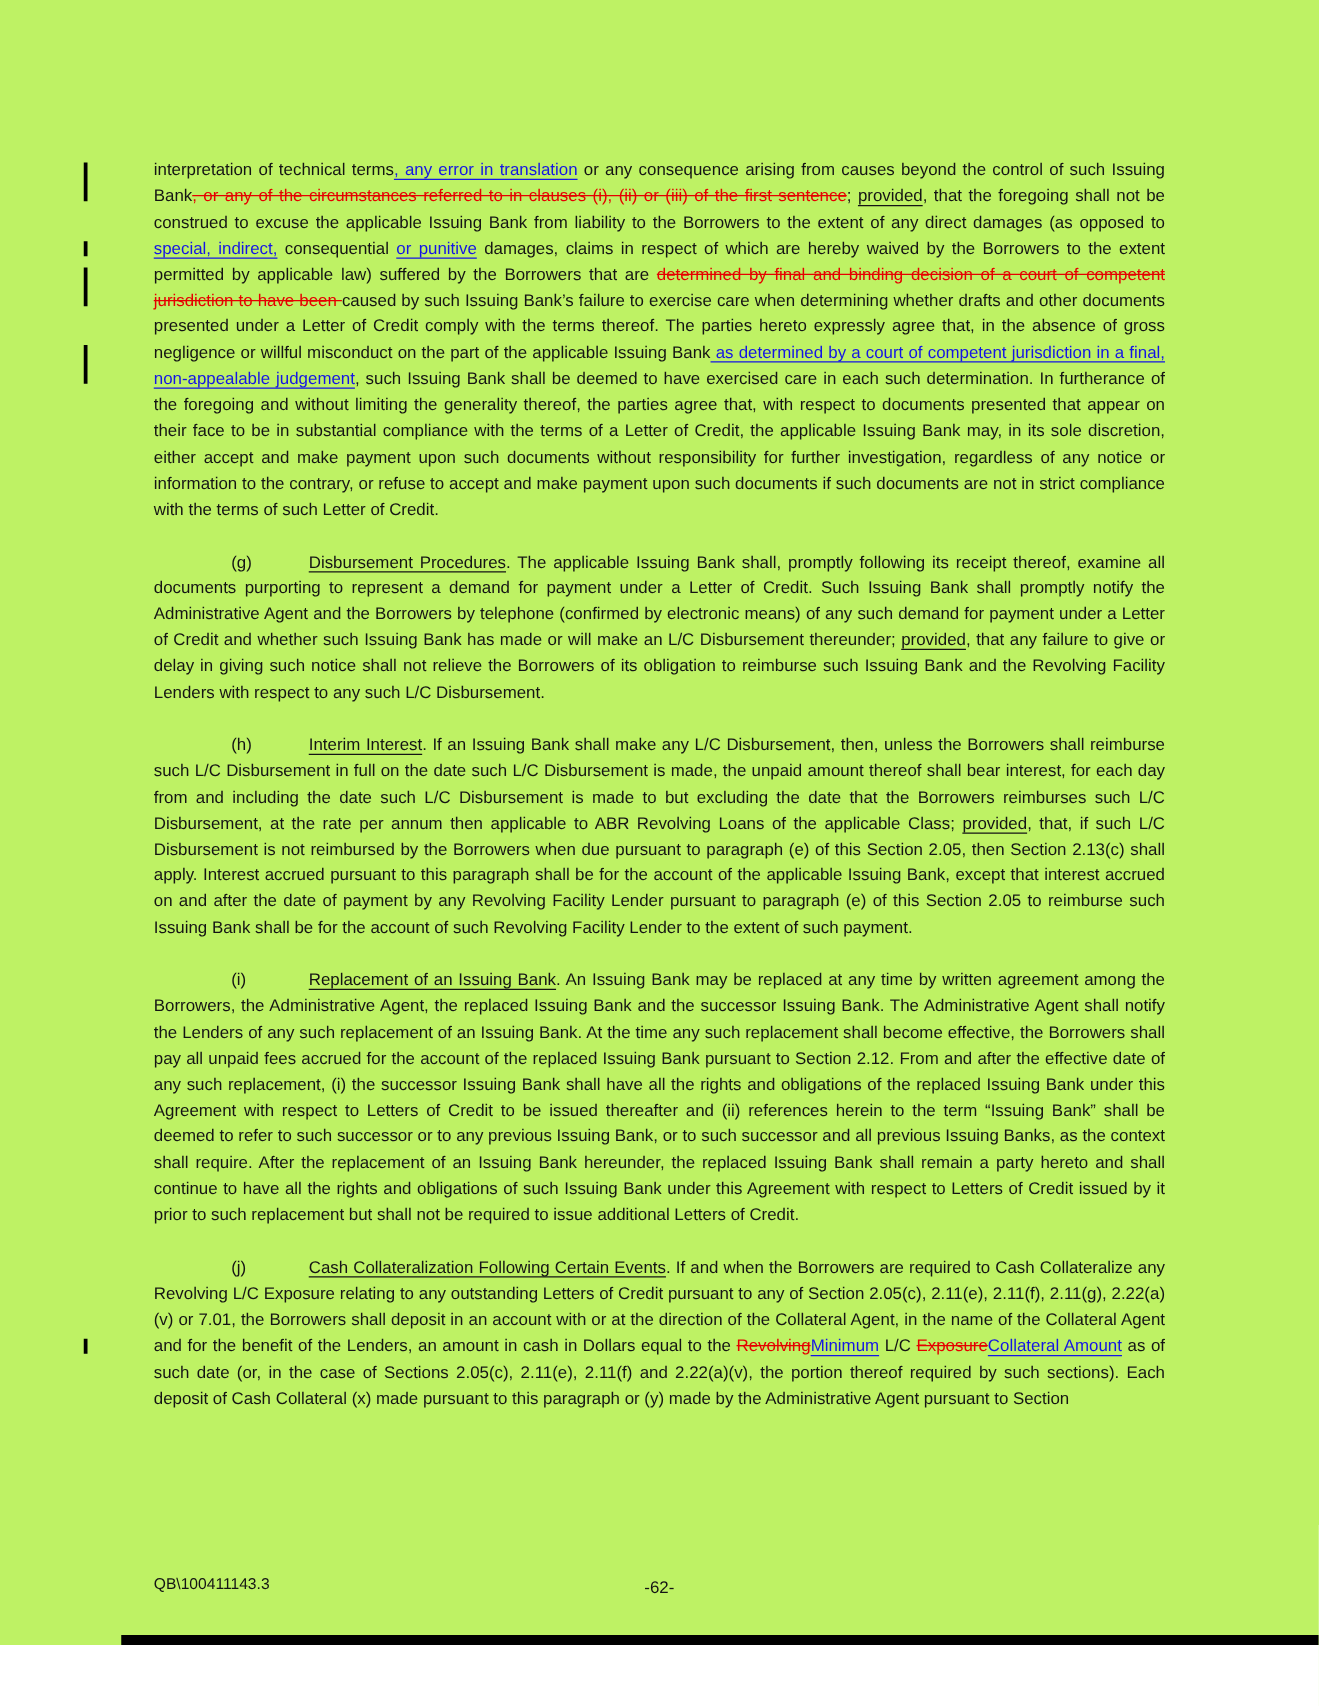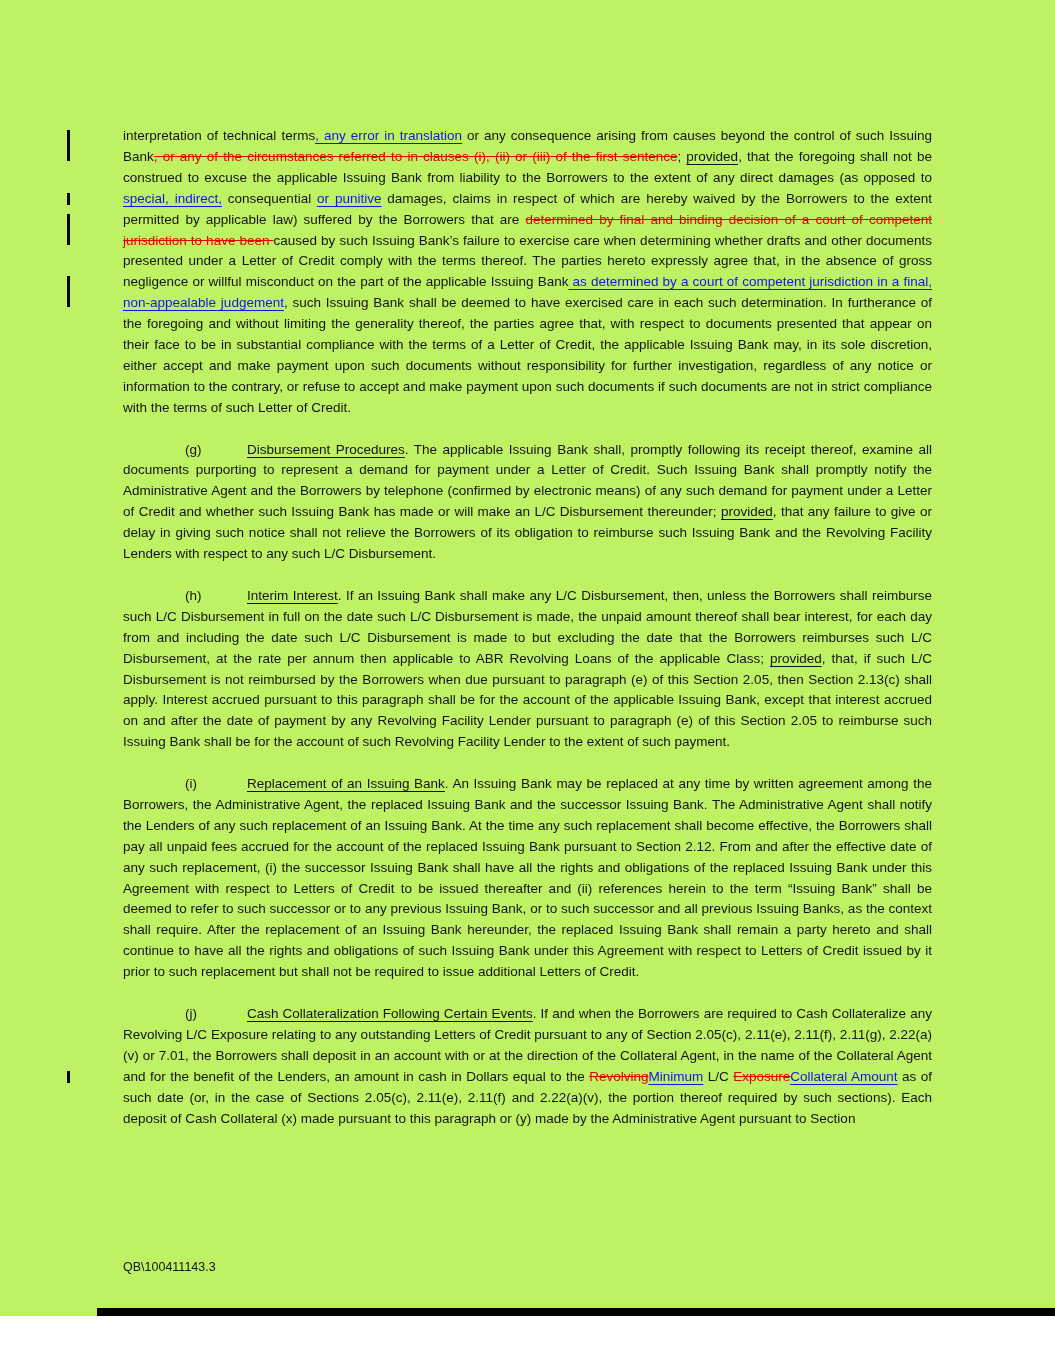--- a/index.html
+++ b/index.html
@@ -70,20 +70,21 @@
 <body>
 
 <div class="page">
   <div class="content">
       <p class="para"><span class="run-n">interpretation of technical terms</span><span class="run-ins">, any error in translation</span><span class="run-n"> or any consequence arising from causes beyond the control of such Issuing Bank</span><span class="run-del">, or any of the circumstances referred to in clauses (i), (ii) or (iii) of the first sentence</span><span class="run-n">; </span><span class="run-u">provided</span><span class="run-n">, that the foregoing shall not be construed to excuse the applicable Issuing Bank from liability to the Borrowers to the extent of any direct damages (as opposed to </span><span class="run-ins">special, indirect,</span><span class="run-n"> consequential </span><span class="run-ins">or punitive</span><span class="run-n"> damages, claims in respect of which are hereby waived by the Borrowers to the extent permitted by applicable law) suffered by the Borrowers that are </span><span class="run-del">determined by final and binding decision of a court of competent jurisdiction to have been </span><span class="run-n">caused by such Issuing Bank’s failure to exercise care when determining whether drafts and other documents presented under a Letter of Credit comply with the terms thereof.  The parties hereto expressly agree that, in the absence of gross negligence or willful misconduct on the part of the applicable Issuing Bank</span><span class="run-ins"> as determined by a court of competent jurisdiction in a final, non-appealable judgement</span><span class="run-n">, such Issuing Bank shall be deemed to have exercised care in each such determination.  In furtherance of the foregoing and without limiting the generality thereof, the parties agree that, with respect to documents presented that appear on their face to be in substantial compliance with the terms of a Letter of Credit, the applicable Issuing Bank may, in its sole discretion, either accept and make payment upon such documents without responsibility for further investigation, regardless of any notice or information to the contrary, or refuse to accept and make payment upon such documents if such documents are not in strict compliance with the terms of such Letter of Credit.</span></p>
       <p class="para"><span class="tab"></span><span class="plabel">(g)</span><span class="run-u">Disbursement Procedures</span><span class="run-n">.  The applicable Issuing Bank shall, promptly following its receipt thereof, examine all documents purporting to represent a demand for payment under a Letter of Credit.  Such Issuing Bank shall promptly notify the Administrative Agent and the Borrowers by telephone (confirmed by electronic means) of any such demand for payment under a Letter of Credit and whether such Issuing Bank has made or will make an L/C Disbursement thereunder; </span><span class="run-u">provided</span><span class="run-n">, that any failure to give or delay in giving such notice shall not relieve the Borrowers of its obligation to reimburse such Issuing Bank and the Revolving Facility Lenders with respect to any such L/C Disbursement.</span></p>
       <p class="para"><span class="tab"></span><span class="plabel">(h)</span><span class="run-u">Interim Interest</span><span class="run-n">.  If an Issuing Bank shall make any L/C Disbursement, then, unless the Borrowers shall reimburse such L/C Disbursement in full on the date such L/C Disbursement is made, the unpaid amount thereof shall bear interest, for each day from and including the date such L/C Disbursement is made to but excluding the date that the Borrowers reimburses such L/C Disbursement, at the rate per annum then applicable to ABR Revolving Loans of the applicable Class; </span><span class="run-u">provided</span><span class="run-n">, that, if such L/C Disbursement is not reimbursed by the Borrowers when due pursuant to paragraph (e) of this Section 2.05, then Section 2.13(c) shall apply.  Interest accrued pursuant to this paragraph shall be for the account of the applicable Issuing Bank, except that interest accrued on and after the date of payment by any Revolving Facility Lender pursuant to paragraph (e) of this Section 2.05 to reimburse such Issuing Bank shall be for the account of such Revolving Facility Lender to the extent of such payment.</span></p>
       <p class="para"><span class="tab"></span><span class="plabel">(i)</span><span class="run-u">Replacement of an Issuing Bank</span><span class="run-n">.  An Issuing Bank may be replaced at any time by written agreement among the Borrowers, the Administrative Agent, the replaced Issuing Bank and the successor Issuing Bank.  The Administrative Agent shall notify the Lenders of any such replacement of an Issuing Bank.  At the time any such replacement shall become effective, the Borrowers shall pay all unpaid fees accrued for the account of the replaced Issuing Bank pursuant to Section 2.12.  From and after the effective date of any such replacement, (i) the successor Issuing Bank shall have all the rights and obligations of the replaced Issuing Bank under this Agreement with respect to Letters of Credit to be issued thereafter and (ii) references herein to the term “Issuing Bank” shall be deemed to refer to such successor or to any previous Issuing Bank, or to such successor and all previous Issuing Banks, as the context shall require.  After the replacement of an Issuing Bank hereunder, the replaced Issuing Bank shall remain a party hereto and shall continue to have all the rights and obligations of such Issuing Bank under this Agreement with respect to Letters of Credit issued by it prior to such replacement but shall not be required to issue additional Letters of Credit.</span></p>
       <p class="para"><span class="tab"></span><span class="plabel">(j)</span><span class="run-u">Cash Collateralization Following Certain Events</span><span class="run-n">.  If and when the Borrowers are required to Cash Collateralize any Revolving L/C Exposure relating to any outstanding Letters of Credit pursuant to any of Section 2.05(c), 2.11(e), 2.11(f), 2.11(g), 2.22(a)(v) or 7.01, the Borrowers shall deposit in an account with or at the direction of the Collateral Agent, in the name of the Collateral Agent and for the benefit of the Lenders, an amount in cash in Dollars equal to the </span><span class="run-del">Revolving</span><span class="run-ins">Minimum</span><span class="run-n"> L/C </span><span class="run-del">Exposure</span><span class="run-ins">Collateral Amount</span><span class="run-n"> as of such date (or, in the case of Sections 2.05(c), 2.11(e), 2.11(f) and 2.22(a)(v), the portion thereof required by such sections).  Each deposit of Cash Collateral (x) made pursuant to this paragraph or (y) made by the Administrative Agent pursuant to Section</span></p>
     </div>
+  <div class="page-number">-62-</div>
   <div class="footer-id">QB\100411143.3</div>
   <div class="edge-bar"></div>
 <div class="change-bar" style="top: 130px; height: 30.9062px;"></div>
     <div class="change-bar" style="top: 192.719px; height: 12px;"></div>
     <div class="change-bar" style="top: 213.625px; height: 30.9062px;"></div>
     <div class="change-bar" style="top: 276.344px; height: 30.9062px;"></div>
     <div class="change-bar" style="top: 1070.72px; height: 12px;"></div>
   </div>
 
 </body></html>

